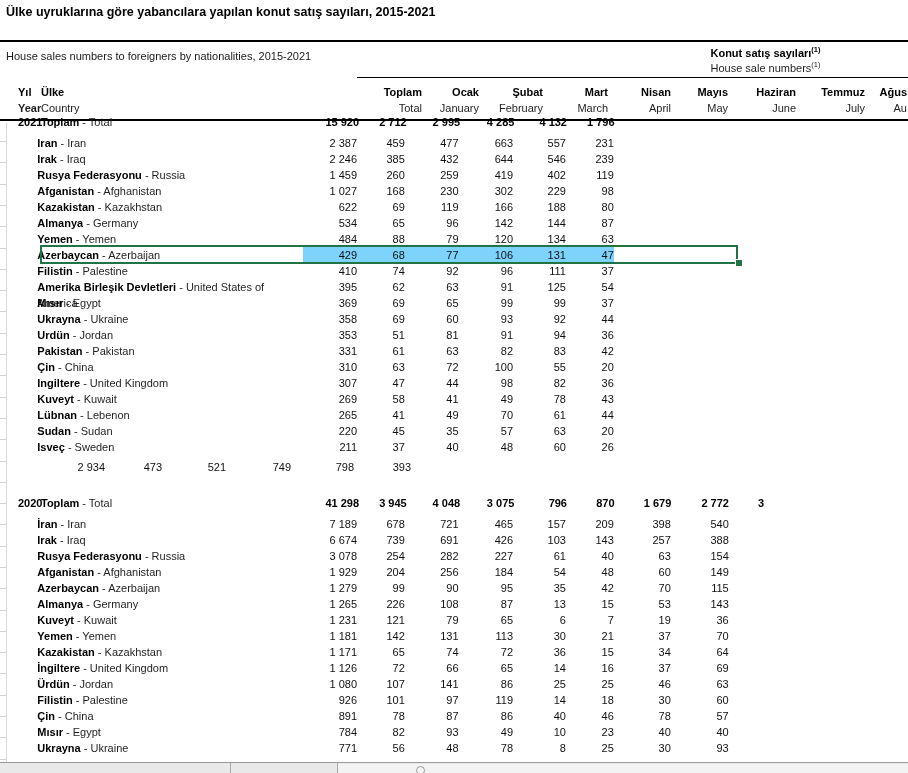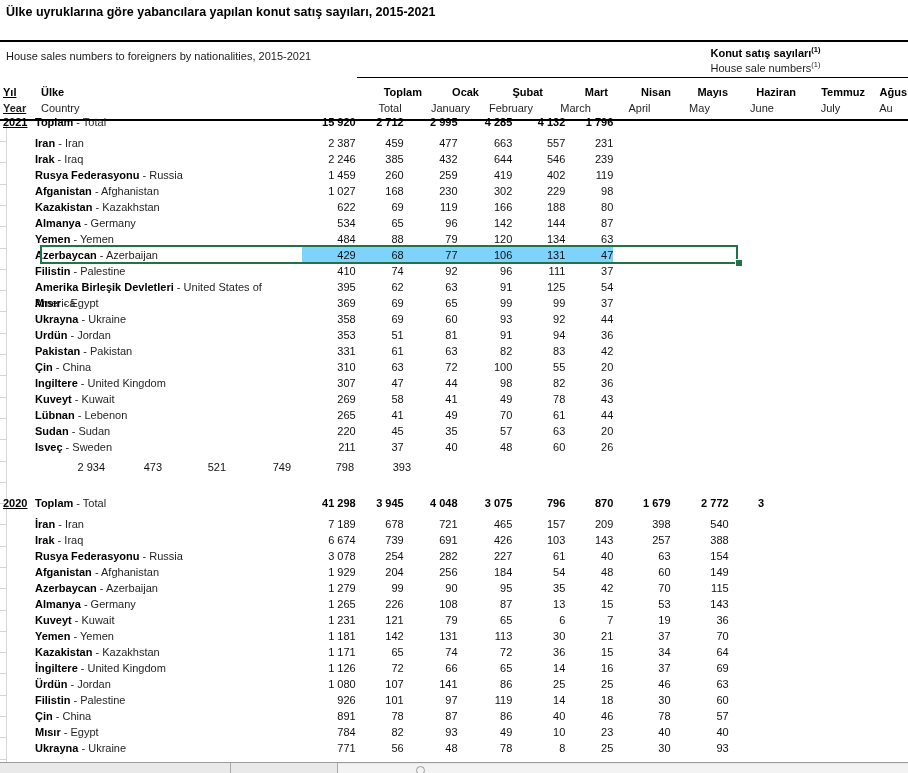--- a/index.html
+++ b/index.html
@@ -17,23 +17,23 @@
   .gh-en{color:#1f1f1f;}
   .sup{font-size:7.5px;vertical-align:super;line-height:0;}
   .thin-rule{position:absolute;top:77px;left:357px;width:551px;height:1px;background:#000;}
   
   .col-heads{position:absolute;top:84px;left:0;width:908px;display:flex;font-size:11px;line-height:16px;}
   .hcell .h1{font-weight:bold;height:16px;}
   .hcell .h2{color:#1f1f1f;height:16px;}
   .month-heads{display:flex;}
   .mcell{text-align:right;}
   .mcell .h1{font-weight:bold;height:16px;}
-  .mcell .h2{color:#1f1f1f;height:16px;text-align:center;}
-  
-  .cell-year{width:41px;padding-left:3px;box-sizing:border-box;font-weight:bold;text-decoration:underline;}
+  .mcell .h2{color:#1f1f1f;height:16px;}
+  
+  .cell-year{width:41px;padding-left:18px;box-sizing:border-box;font-weight:bold;}
   .cell-country{width:317px;}
   .n0{width:64px}.n1{width:57px}.n2{width:64px}.n3{width:65px}.n4{width:63px}
   .n5{width:57px}.n6{width:68px}.n7{width:69px}.n8{width:42px}
   
   .tbody{position:absolute;top:114px;left:0;width:764px;z-index:1;}
   .row{display:flex;height:16px;line-height:16px;font-size:11px;position:relative;}
   .cell-country .tr{font-weight:bold;color:#000;}
   .cell-country .en{color:#1f1f1f;}
   .cell-num{text-align:right;color:#111;}
   .row.total .cell-num{font-weight:bold;color:#000;}

